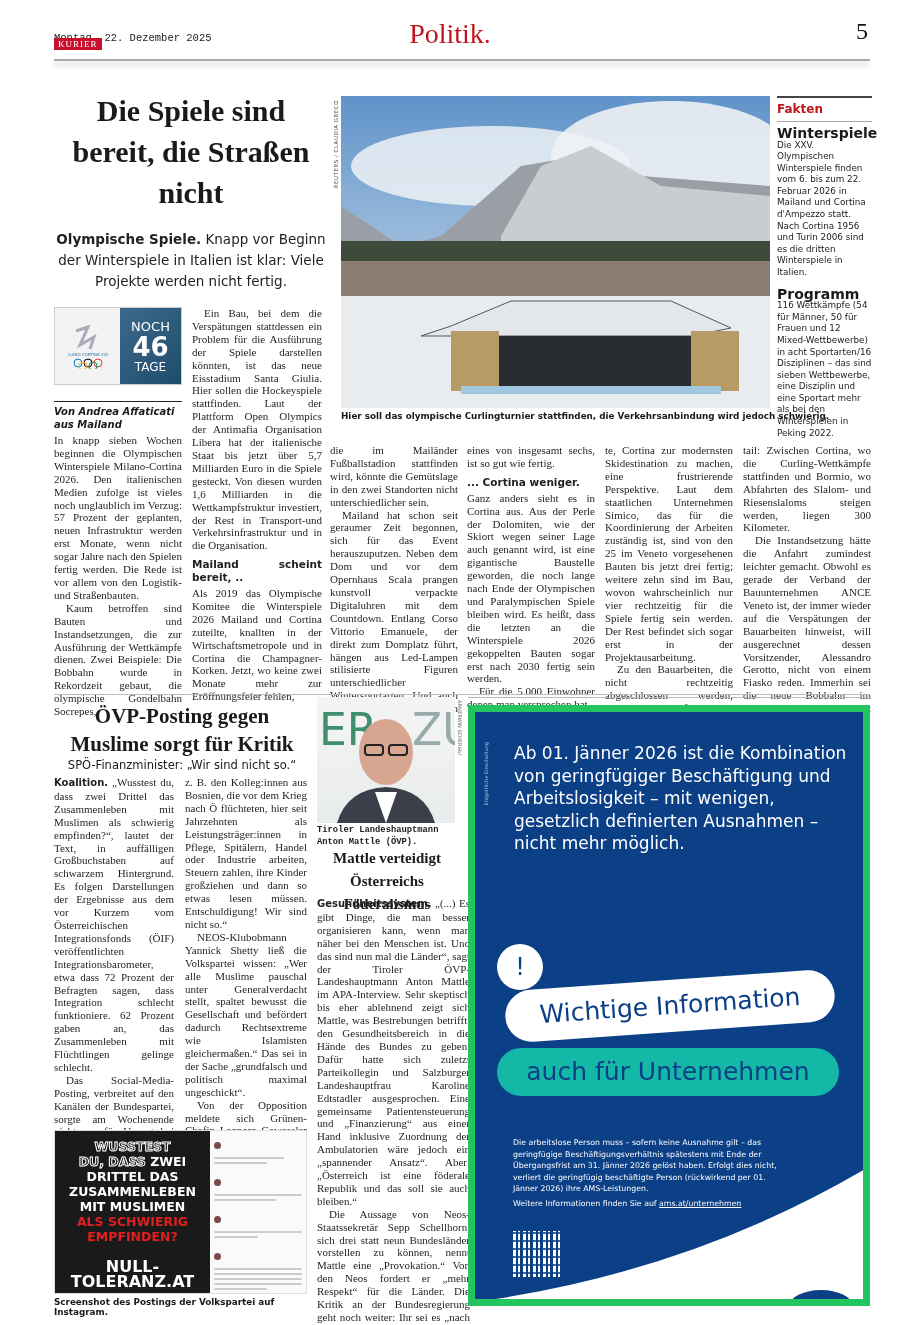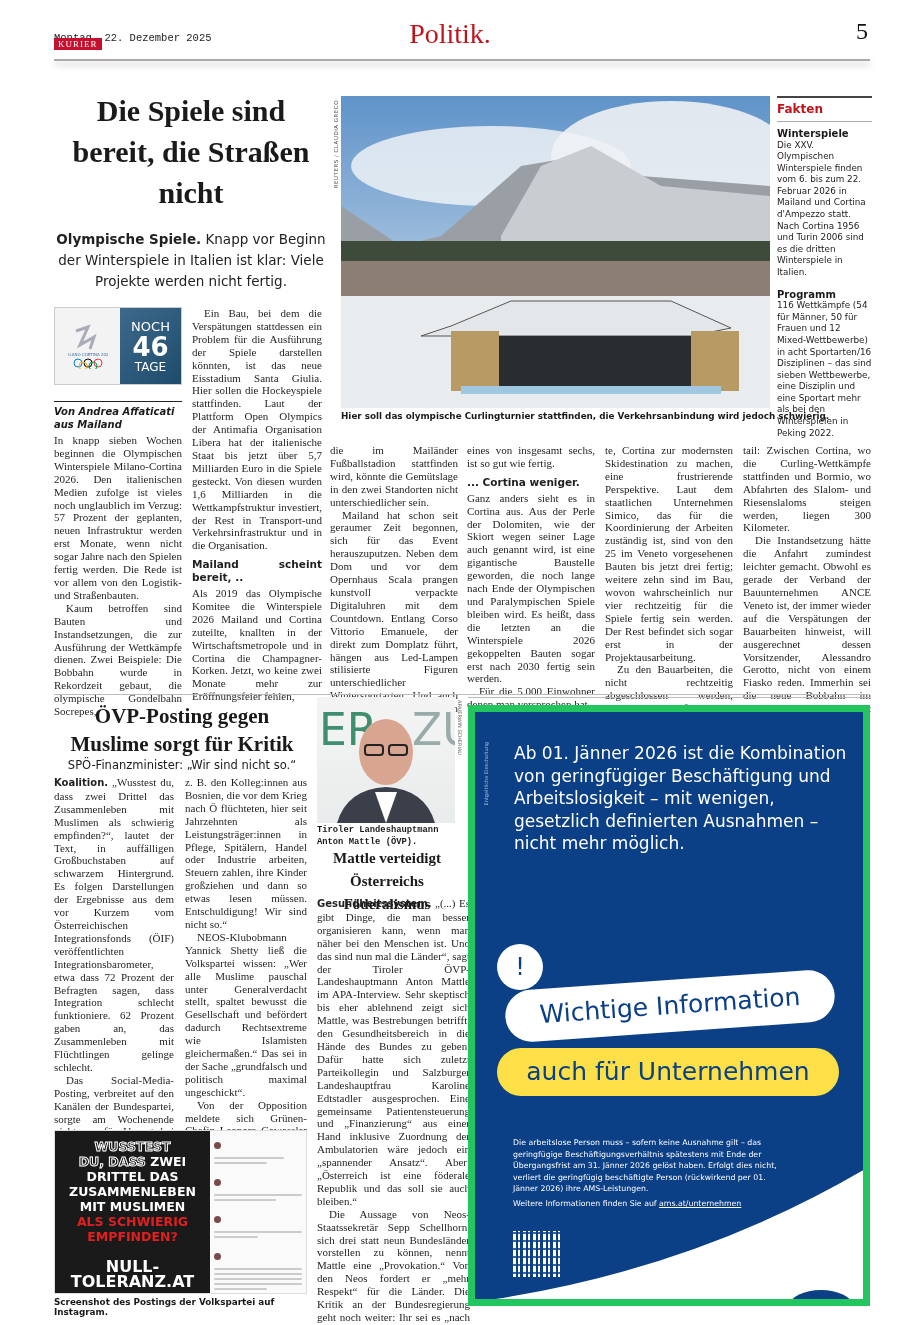--- a/index.html
+++ b/index.html
@@ -33,21 +33,21 @@
 #photo-credit{left:333px;top:100px;font-size:5.5px;color:#555;writing-mode:vertical-rl;transform:rotate(180deg);font-family:"DejaVu Sans",sans-serif;letter-spacing:.5px}
 #photo-caption{left:341px;top:411px;width:440px;font-size:8.8px;font-weight:bold;font-family:"DejaVu Sans",sans-serif;white-space:nowrap}
 #col3{left:330px;top:444px;width:128px}
 #col4{left:467px;top:444px;width:128px}
 #col5{left:605px;top:444px;width:128px}
 #col6{left:743px;top:444px;width:128px}
 #facts{left:777px;top:96px;width:95px}
 #facts-rule-top{height:2px;background:#444;margin-bottom:3px}
 #facts-title{font-family:"DejaVu Sans",sans-serif;color:#c0141c;font-weight:bold;font-size:12px;line-height:16px}
 #facts-rule{height:1px;background:#aaa;margin:4px 0 6px}
-.fact h5{font-family:"DejaVu Sans",sans-serif;font-size:10px;font-weight:bold;line-height:11.5px}
+.fact h5{font-family:"DejaVu Sans",sans-serif;font-size:14px;font-weight:bold;line-height:11.5px}
 .fact p{font-family:"DejaVu Sans",sans-serif;font-size:8.8px;line-height:11.6px;color:#222}
 .fact{margin-bottom:10px}
 #sep-line{left:54px;top:694px;width:816px;height:1px;background:#bbb}
 
 #a2-title{left:54px;top:702px;width:256px;text-align:center;font-size:21px;font-weight:bold;line-height:28px;font-family:"Liberation Serif",serif}
 #a2-sub{left:54px;top:758px;width:256px;text-align:center;font-size:11.5px;font-family:"DejaVu Sans",sans-serif}
 #col7{left:54px;top:776px;width:120px}
 #col8{left:185px;top:776px;width:122px}
 #col7 .kick,#col9 .kick{font-family:"DejaVu Sans",sans-serif;font-weight:bold;font-size:10px}
 #insta{left:54px;top:1130px;width:253px;height:164px;display:flex;border:1px solid #ddd}
@@ -66,21 +66,21 @@
 #portrait-caption{left:317px;top:825px;width:150px;font-size:8.8px;line-height:11.5px;font-weight:bold;font-family:Liberation Mono, monospace}
 #a3-title{left:317px;top:847px;width:140px;text-align:center;font-size:15px;font-weight:bold;line-height:23px;font-family:"Liberation Serif",serif}
 #col9{left:317px;top:897px;width:153px}
 
 #ad-rule{left:468px;top:697px;width:402px;height:1px;background:#bbb}
 #ad{left:468px;top:705px;width:402px;height:601px;background:#0b3f86;overflow:hidden;border:7px solid #22c55e}
 #ad-side{position:absolute;left:8px;top:30px;writing-mode:vertical-rl;transform:rotate(180deg);font-size:5px;color:#a9bcd9;font-family:"DejaVu Sans",sans-serif}
 #ad-head{position:absolute;left:39px;top:30px;width:350px;color:#fff;font-family:"DejaVu Sans",sans-serif;font-size:17px;line-height:22.5px}
 #ad-excl{position:absolute;left:22px;top:232px;width:46px;height:46px;border-radius:50%;background:#fff;color:#0b3f86;font-size:24px;text-align:center;line-height:46px;font-family:"DejaVu Sans",sans-serif}
 #ad-pill1{position:absolute;left:30px;top:268px;width:330px;height:52px;border-radius:26px;background:#fff;color:#0b3f86;font-family:"DejaVu Sans",sans-serif;font-size:25px;line-height:52px;text-align:center;transform:rotate(-4deg)}
-#ad-pill2{position:absolute;left:22px;top:336px;width:342px;height:48px;border-radius:24px;background:#fde047;color:#0b3f86;font-family:"DejaVu Sans",sans-serif;font-size:25px;line-height:48px;text-align:center}
+#ad-pill2{position:absolute;left:22px;top:336px;width:342px;height:48px;border-radius:24px;background:#14b8a6;color:#0b3f86;font-family:"DejaVu Sans",sans-serif;font-size:25px;line-height:48px;text-align:center}
 #ad-body{position:absolute;left:38px;top:425px;width:265px;color:#fff;font-family:"DejaVu Sans",sans-serif;font-size:7.8px;line-height:11.5px}
 #ad-more{position:absolute;left:38px;top:487px;color:#fff;font-family:"DejaVu Sans",sans-serif;font-size:7.8px}
 #ad-more a{color:#fff;text-decoration:underline}
 #ad-qr{position:absolute;left:38px;top:519px;width:48px;height:46px;background:
  repeating-linear-gradient(90deg,#fff 0 3px,#0b3f86 3px 5px,#fff 5px 7px,#0b3f86 7px 10px),
  #fff;}
 #ad-qr:before{content:"";position:absolute;inset:0;background:repeating-linear-gradient(0deg,transparent 0 3px,rgba(11,63,134,.8) 3px 5px,transparent 5px 8px)}
 #ad-wave{position:absolute;left:0;top:0;width:402px;height:601px}
 #ad-ams{position:absolute;left:315px;top:578px;width:62px;height:30px;border-radius:50%;background:#0b3f86;color:#fff;font-family:"DejaVu Sans",sans-serif;font-weight:bold;font-size:14px;text-align:center;line-height:30px}
 #ad-ams span{color:#e21f26}

